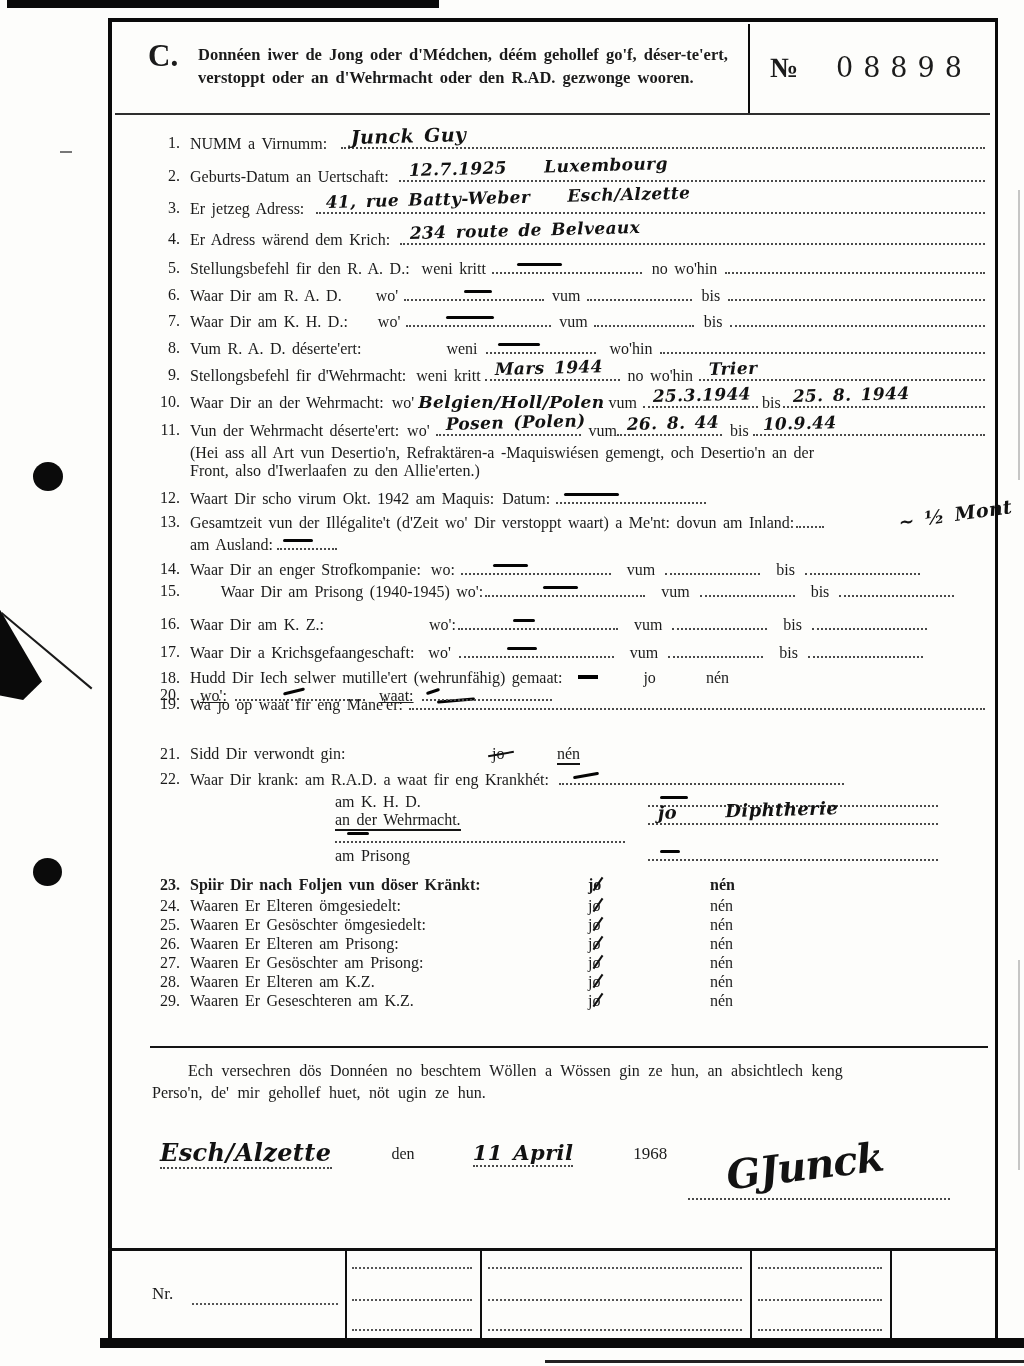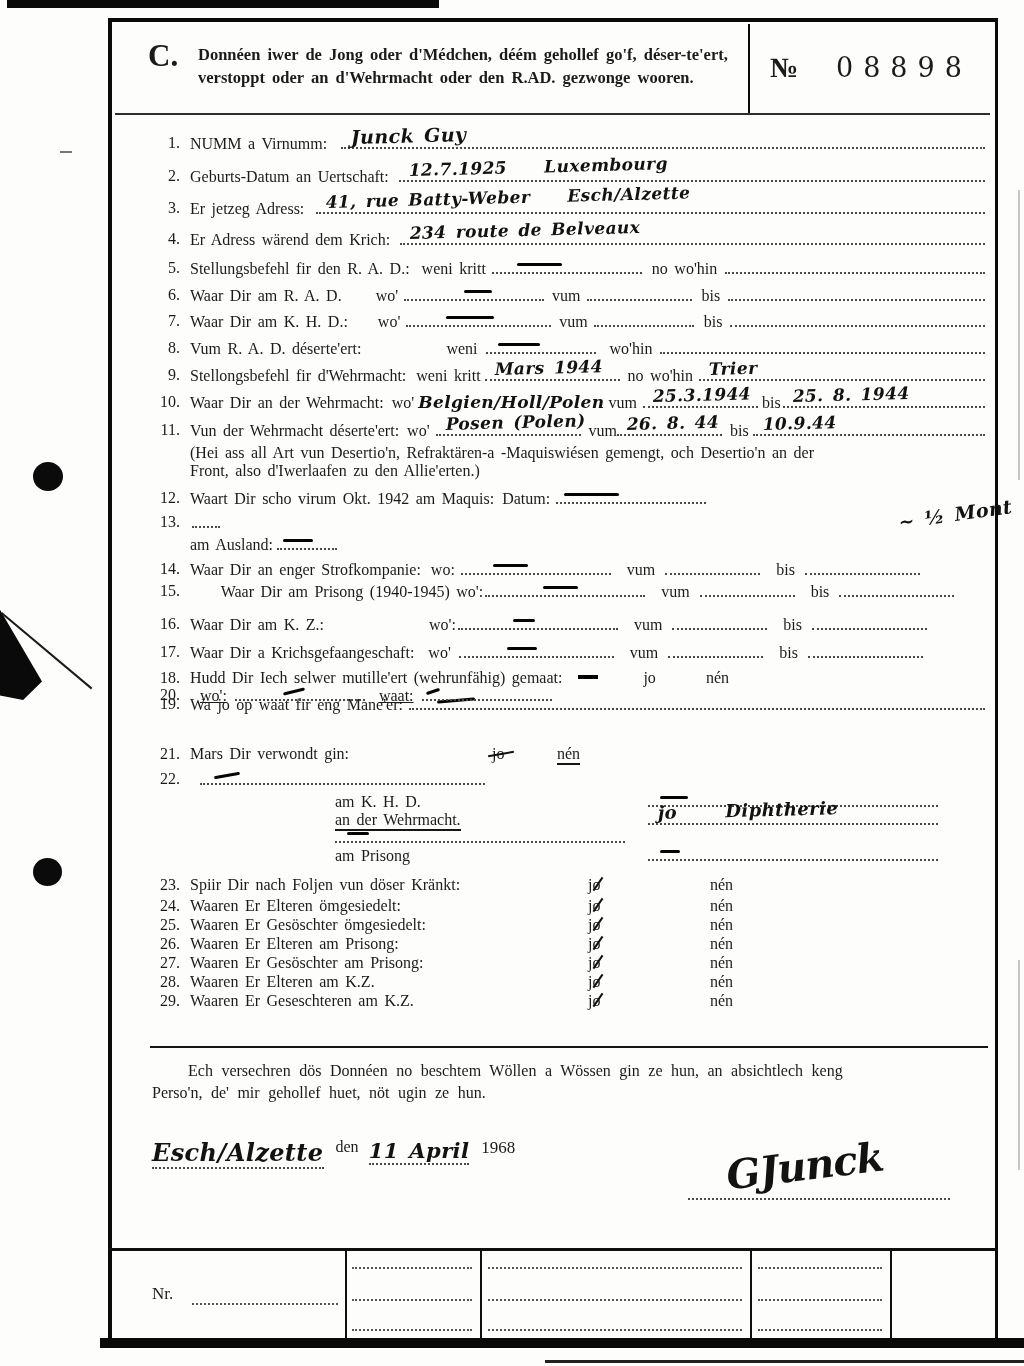--- a/index.html
+++ b/index.html
@@ -24,21 +24,21 @@
   .hw{font-family:"DejaVu Serif",serif;font-style:italic;font-weight:700;font-size:17px;
       color:#121212;letter-spacing:.4px;word-spacing:3px;white-space:pre;}
   .dot .over{position:absolute;left:10px;bottom:0;transform:rotate(-1.5deg);transform-origin:left bottom;}
   .dash{position:absolute;top:5px;height:3px;background:#040404;border-radius:2px;}
   .bar{display:inline-block;height:4px;background:#000;transform:translateY(-4px);flex:0 0 auto;}
   .jo{position:relative;}
   .strike{position:absolute;background:#101010;height:2px;}
   .u{border-bottom:2px solid #141414;padding-bottom:1px;}
   
   .decl{position:absolute;font-size:16px;word-spacing:4.5px;}
-  #closing{position:absolute;left:152px;top:1138px;display:flex;align-items:flex-start;}
+  #closing{position:absolute;left:160px;top:1138px;display:flex;align-items:center;gap:48px;}
   #closing .hw{border-bottom:2px dotted #4a4a4a;}
   #place-hw{font-size:24px;}
   #date-hw{font-size:21px;}
   #sig-line{left:688px;top:1184px;width:262px;height:14px;border-bottom:2px dotted #4a4a4a;}
   #sig-hw{left:726px;top:1142px;font-size:40px;transform:rotate(-7deg);letter-spacing:-1px;}
   
   .tline{position:absolute;background:#0f0f0f;}
   .tdot{position:absolute;height:0;border-bottom:2px dotted #555;}
   #nr-label{left:152px;top:1284px;font-size:17px;}
 </style>
@@ -231,20 +231,21 @@
       <span class="p">Waart Dir scho virum Okt. 1942 am Maquis:</span>
       <span class="gap" style="width: 8px;"></span>
       <span class="p">Datum:</span>
       <span class="gap" style="width: 6px;"></span>
       <span class="dot" style="width: 150px;">
         <i class="dash" style="left: 8px; width: 55px;"></i>
       </span>
     </div>
     <div class="row" style="top: 512px;">
       <span class="num">13.</span>
+      <span class="p">Gesamtzeit vun der Illégalite't (d'Zeit wo' Dir verstoppt waart) a Me'nt: dovun am Inland:</span>
       <span class="gap" style="width: 2px;"></span>
       <span class="dot" style="width: 28px;"></span>
     </div>
     <div class="row" style="top: 504px; left: 898px; width: 87px;">
       <span class="hw" style="font-size: 19px; display: inline-block; transform: rotate(-8deg);">~ ½ Mont</span>
     </div>
     <div class="row" style="top: 534px;">
       <span class="p">am Ausland:</span>
       <span class="gap" style="width: 4px;"></span>
       <span class="dot" style="width: 60px;">
@@ -349,26 +350,27 @@
       </span>
       <span class="gap" style="width: 14px;"></span>
       <span class="p">waat:</span>
       <span class="gap" style="width: 8px;"></span>
       <span class="dot" style="width: 130px;">
         <i class="dash" style="left: 4px; width: 14px; transform: rotate(-18deg);"></i>
       </span>
     </div>
     <div class="row" style="top: 744px;">
       <span class="num">21.</span>
-      <span class="p">Mars Dir verwondt gin:</span>
+      <span class="p">Sidd Dir verwondt gin:</span>
       <span class="p jo" style="position: absolute; left: 302px;">jo<i class="strike" style="width: 26px; left: -4px; top: 9px; transform: rotate(-10deg);"></i></span>
       <span class="p" style="position: absolute; left: 367px;"><span class="u">nén</span></span>
     </div>
     <div class="row" style="top: 769px;">
       <span class="num">22.</span>
+      <span class="p">Waar Dir krank: am R.A.D. a waat fir eng Krankhét:</span>
       <span class="gap" style="width: 10px;"></span>
       <span class="dot" style="width: 285px;">
         <i class="dash" style="left: 14px; width: 26px; transform: rotate(-10deg);"></i>
       </span>
     </div>
     <div class="row" style="top: 791px; left: 335px; width: 650px;">
       <span class="p" style="display: inline-block; width: 313px; flex: 0 0 auto;">am K. H. D.</span>
       <span class="dot" style="width: 290px;">
         <i class="dash" style="left: 12px; width: 28px;"></i>
       </span>
@@ -383,21 +385,21 @@
       <span class="dot" style="width: 290px;">
         <i class="dash" style="left: 12px; width: 22px;"></i>
       </span>
     </div>
     <div class="row" style="top: 845px; left: 335px; width: 650px;">
       <span class="p" style="display: inline-block; width: 313px; flex: 0 0 auto;">am Prisong</span>
       <span class="dot" style="width: 290px;">
         <i class="dash" style="left: 12px; width: 20px;"></i>
       </span>
     </div>
-    <div class="row" style="top: 875px;">
+    <div class="row" style="top: 875px; font-weight: bold;">
       <span class="num">23.</span>
       <span class="p">Spiir Dir nach Foljen vun döser Kränkt:</span>
       <span class="p jo" style="position: absolute; left: 398px;">jo<i class="strike" style="width: 16px; left: 2px; top: 8px; transform: rotate(-55deg);"></i></span>
       <span class="p" style="position: absolute; left: 520px;">nén</span>
     </div>
     <div class="row" style="top: 896px;">
       <span class="num">24.</span>
       <span class="p">Waaren Er Elteren ömgesiedelt:</span>
       <span class="p jo" style="position: absolute; left: 398px;">jo<i class="strike" style="width: 16px; left: 2px; top: 8px; transform: rotate(-55deg);"></i></span>
       <span class="p" style="position: absolute; left: 520px;">nén</span>

